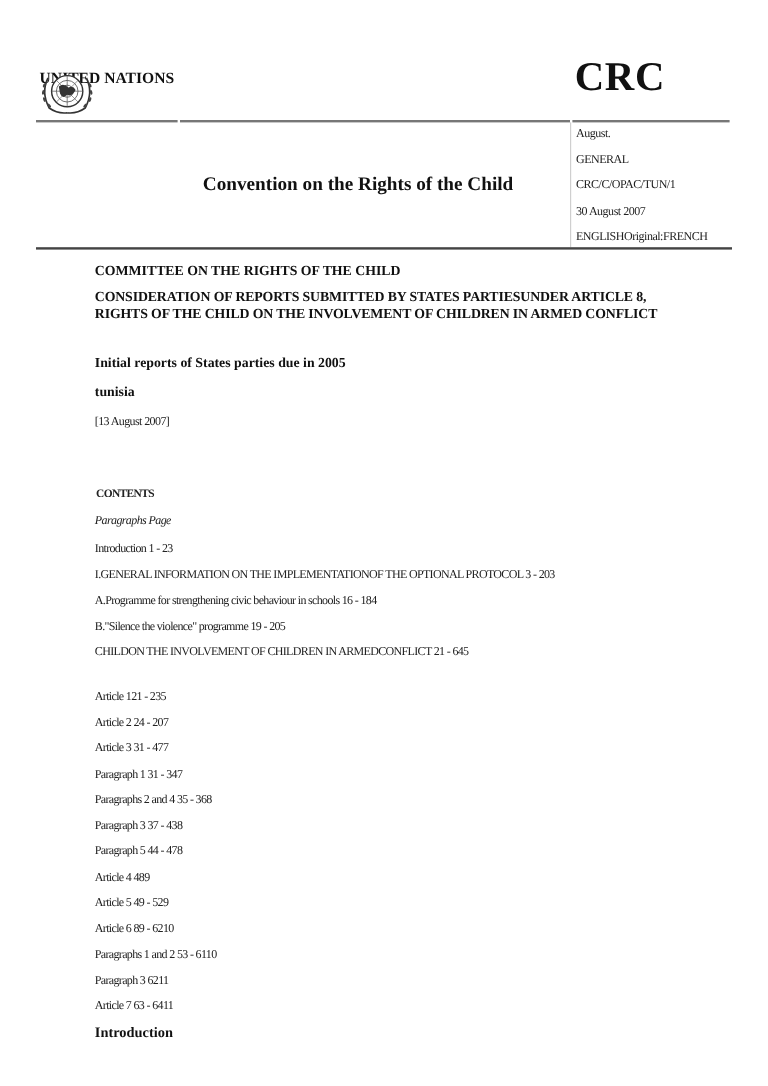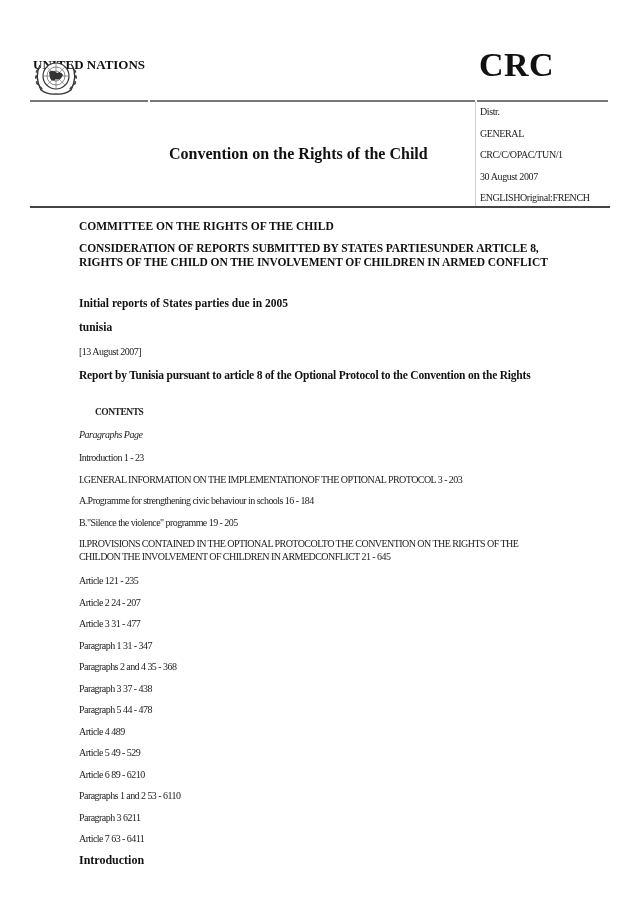--- a/index.html
+++ b/index.html
@@ -126,21 +126,21 @@
 
 <div class="abs crc-symbol">CRC</div>
 
 <div class="abs rule-top"></div>
 <div class="abs rule-gap" style="left:148px;"></div>
 <div class="abs rule-gap" style="left:475px;"></div>
 <div class="abs vsep"></div>
 
 <div class="abs conv-title">Convention on the Rights of the Child</div>
 
-<div class="abs meta" style="top:106px;">Distr.</div>
+<div class="abs meta" style="top:106px;">August.</div>
 <div class="abs meta" style="top:128px;">GENERAL</div>
 <div class="abs meta" style="top:149px;">CRC/C/OPAC/TUN/1</div>
 <div class="abs meta" style="top:171px;">30 August 2007</div>
 <div class="abs meta" style="top:192px;">ENGLISHOriginal:FRENCH</div>
 
 <div class="abs rule-bottom"></div>
 
 <div class="abs h-bold" style="left:79px; top:219px;">COMMITTEE ON THE RIGHTS OF THE CHILD</div>
 
 <div class="abs" style="left:79px; top:242px; width:480px;">
@@ -148,33 +148,31 @@
   <div class="h-caps">RIGHTS OF THE CHILD ON THE INVOLVEMENT OF CHILDREN IN ARMED CONFLICT</div>
 </div>
 
 <div class="abs h-bold" style="left:79px; top:296px;">Initial reports of States parties due in 2005</div>
 
 <div class="abs h-bold" style="left:79px; top:320px;">tunisia</div>
 
 <div class="abs small" style="left:79px; top:346px;">[13 August 2007]</div>
 
 <div class="abs" style="left:79px; top:368px; width:490px;">
-  <div class="h-bold" style="letter-spacing:-0.2px;">Report by Tunisia pursuant to article 8 of the Optional Protocol to the Convention on the Rights</div>
 </div>
 
-<div class="abs small" style="left:95px; top:406px; font-weight:bold; font-size:9.5px;text-align:center;">CONTENTS</div>
+<div class="abs small" style="left:80px; top:406px; font-weight:bold; font-size:9.5px;text-align:center;">CONTENTS</div>
 
 <div class="abs small italic" style="left:79px; top:429px;">Paragraphs Page</div>
 
 <div class="abs toc-item" style="left:79px; top:451px;">Introduction 1 - 23</div>
 <div class="abs toc-item" style="left:79px; top:473px;">I.GENERAL INFORMATION ON THE IMPLEMENTATIONOF THE OPTIONAL PROTOCOL 3 - 203</div>
 <div class="abs toc-item" style="left:79px; top:494px;">A.Programme for strengthening civic behaviour in schools 16 - 184</div>
 <div class="abs toc-item" style="left:79px; top:516px;">B."Silence the violence" programme 19 - 205</div>
 <div class="abs" style="left:79px; top:537px; width:480px;">
-  <div class="toc-item">II.PROVISIONS CONTAINED IN THE OPTIONAL PROTOCOLTO THE CONVENTION ON THE RIGHTS OF THE</div>
   <div class="toc-item">CHILDON THE INVOLVEMENT OF CHILDREN IN ARMEDCONFLICT 21 - 645</div>
 </div>
 <div class="abs toc-item" style="left:79px; top:574px;">Article 121 - 235</div>
 <div class="abs toc-item" style="left:79px; top:596px;">Article 2 24 - 207</div>
 <div class="abs toc-item" style="left:79px; top:617px;">Article 3 31 - 477</div>
 <div class="abs toc-item" style="left:79px; top:639px;">Paragraph 1 31 - 347</div>
 <div class="abs toc-item" style="left:79px; top:660px;">Paragraphs 2 and 4 35 - 368</div>
 <div class="abs toc-item" style="left:79px; top:682px;">Paragraph 3 37 - 438</div>
 <div class="abs toc-item" style="left:79px; top:703px;">Paragraph 5 44 - 478</div>
 <div class="abs toc-item" style="left:79px; top:725px;">Article 4 489</div>

